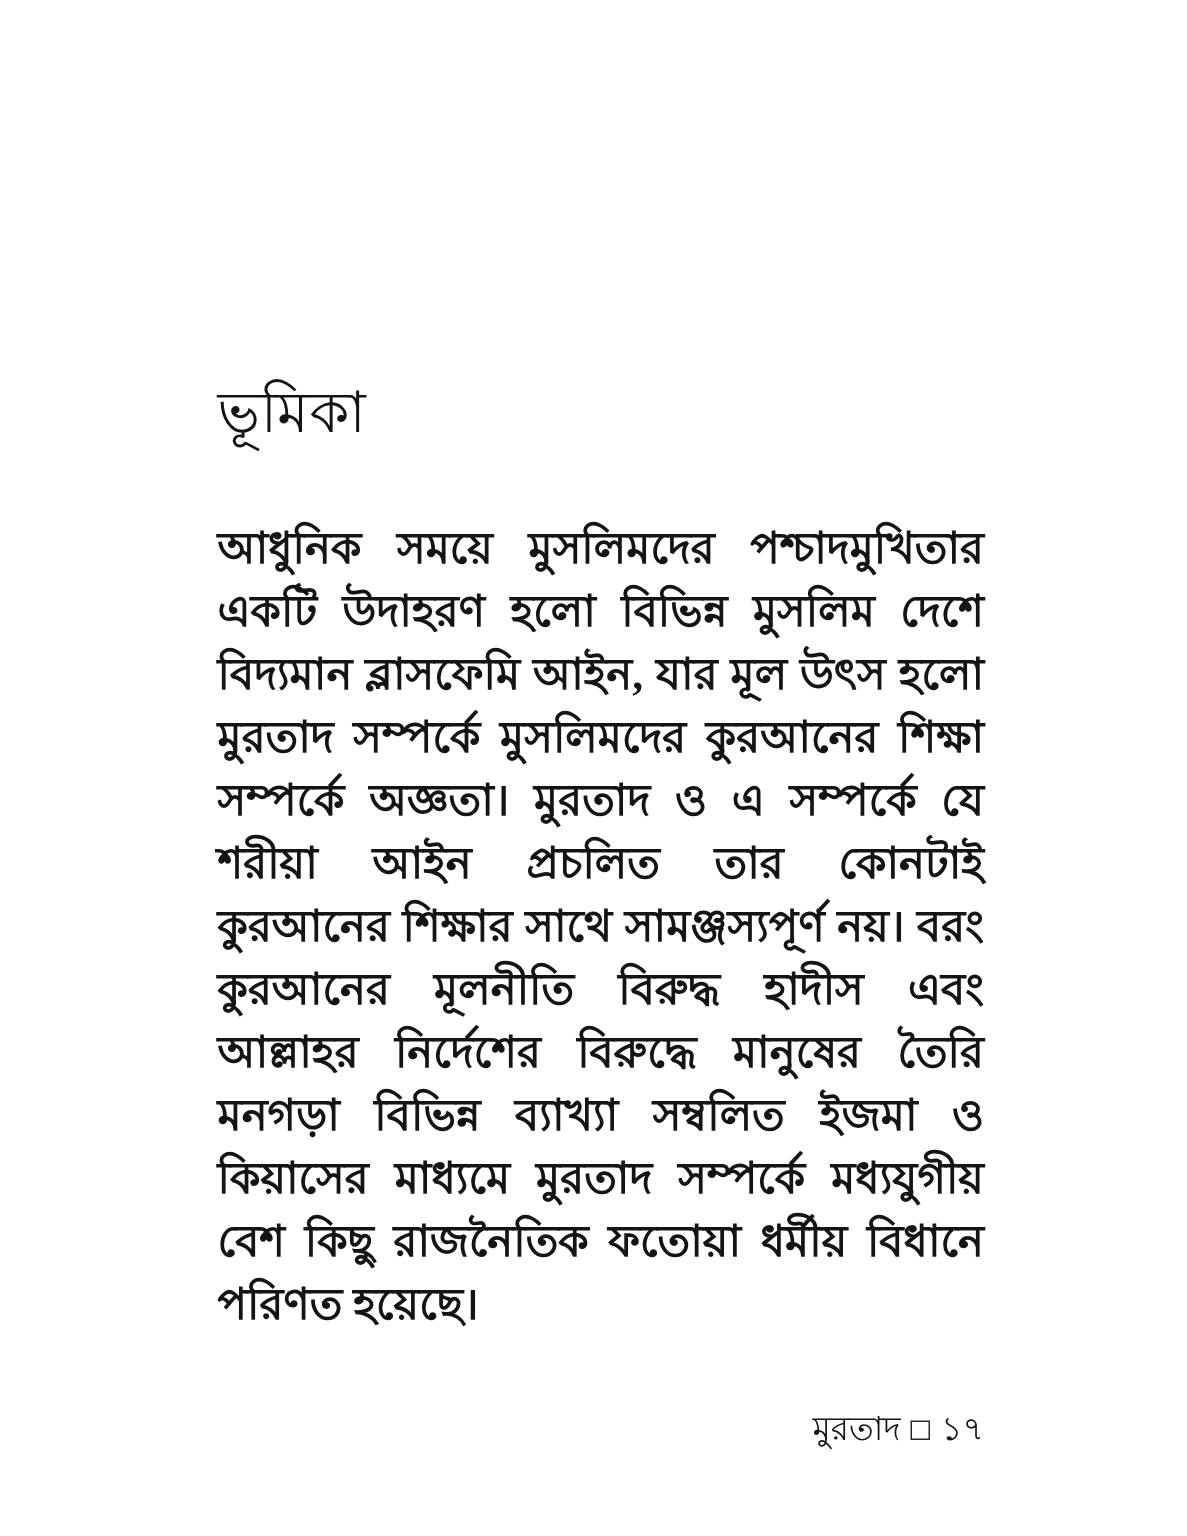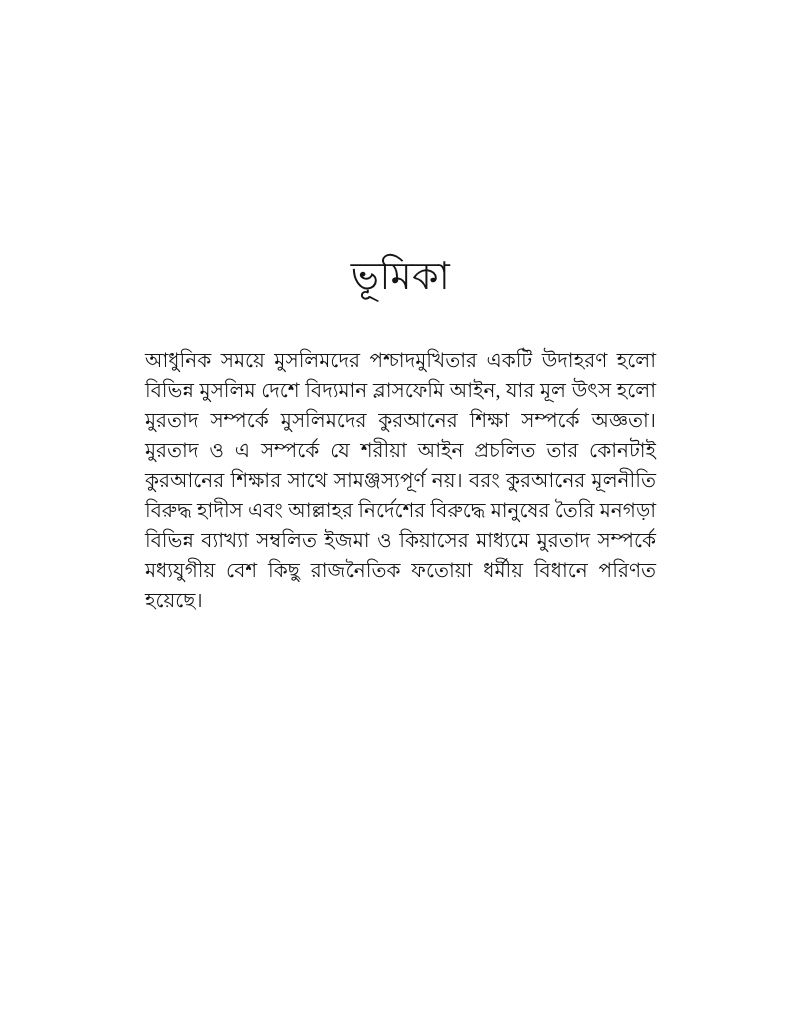--- a/index.html
+++ b/index.html
@@ -21,31 +21,30 @@
     left: 145px;
     top: 0;
     width: 511px;
   }
   .chapter-title {
     margin: 0;
     padding-top: 252px;
     font-size: 38px;
     line-height: 1.3;
     font-weight: 400;
-    text-align: center;
     letter-spacing: 0.5px;
   }
   .body-text {
     margin-top: 44px;
   }
   .body-text p {
     margin: 0 0 26px 0;
-    font-size: 20px;
-    line-height: 30px;
-    font-weight: 400;
+    font-size: 29px;
+    line-height: 42px;
+    font-weight: 700;
     text-align: justify;
     text-align-last: left;
   }
   .footer {
     position: absolute;
     left: 145px;
     top: 938px;
     width: 511px;
     text-align: right;
     font-size: 22px;
@@ -71,13 +70,16 @@
 <body>
 
 <div class="page">
   <div class="content">
     <h1 class="chapter-title">ভূমিকা</h1>
     <div class="body-text">
       <p>আধুনিক সময়ে মুসলিমদের পশ্চাদমুখিতার একটি উদাহরণ হলো বিভিন্ন মুসলিম দেশে বিদ্যমান ব্লাসফেমি আইন, যার মূল উৎস হলো মুরতাদ সম্পর্কে মুসলিমদের কুরআনের শিক্ষা সম্পর্কে অজ্ঞতা। মুরতাদ ও এ সম্পর্কে যে শরীয়া আইন প্রচলিত তার কোনটাই কুরআনের শিক্ষার সাথে সামঞ্জস্যপূর্ণ নয়। বরং কুরআনের মূলনীতি বিরুদ্ধ হাদীস এবং আল্লাহর নির্দেশের বিরুদ্ধে মানুষের তৈরি মনগড়া বিভিন্ন ব্যাখ্যা সম্বলিত ইজমা ও কিয়াসের মাধ্যমে মুরতাদ সম্পর্কে মধ্যযুগীয় বেশ কিছু রাজনৈতিক ফতোয়া ধর্মীয় বিধানে পরিণত হয়েছে।</p>
     </div>
   </div>
 
+  <div class="footer">
+    <span class="book-title">মুরতাদ</span><span class="square-icon"></span><span class="page-number">১৭</span>
+  </div>
 </div>
 
 </body></html>

